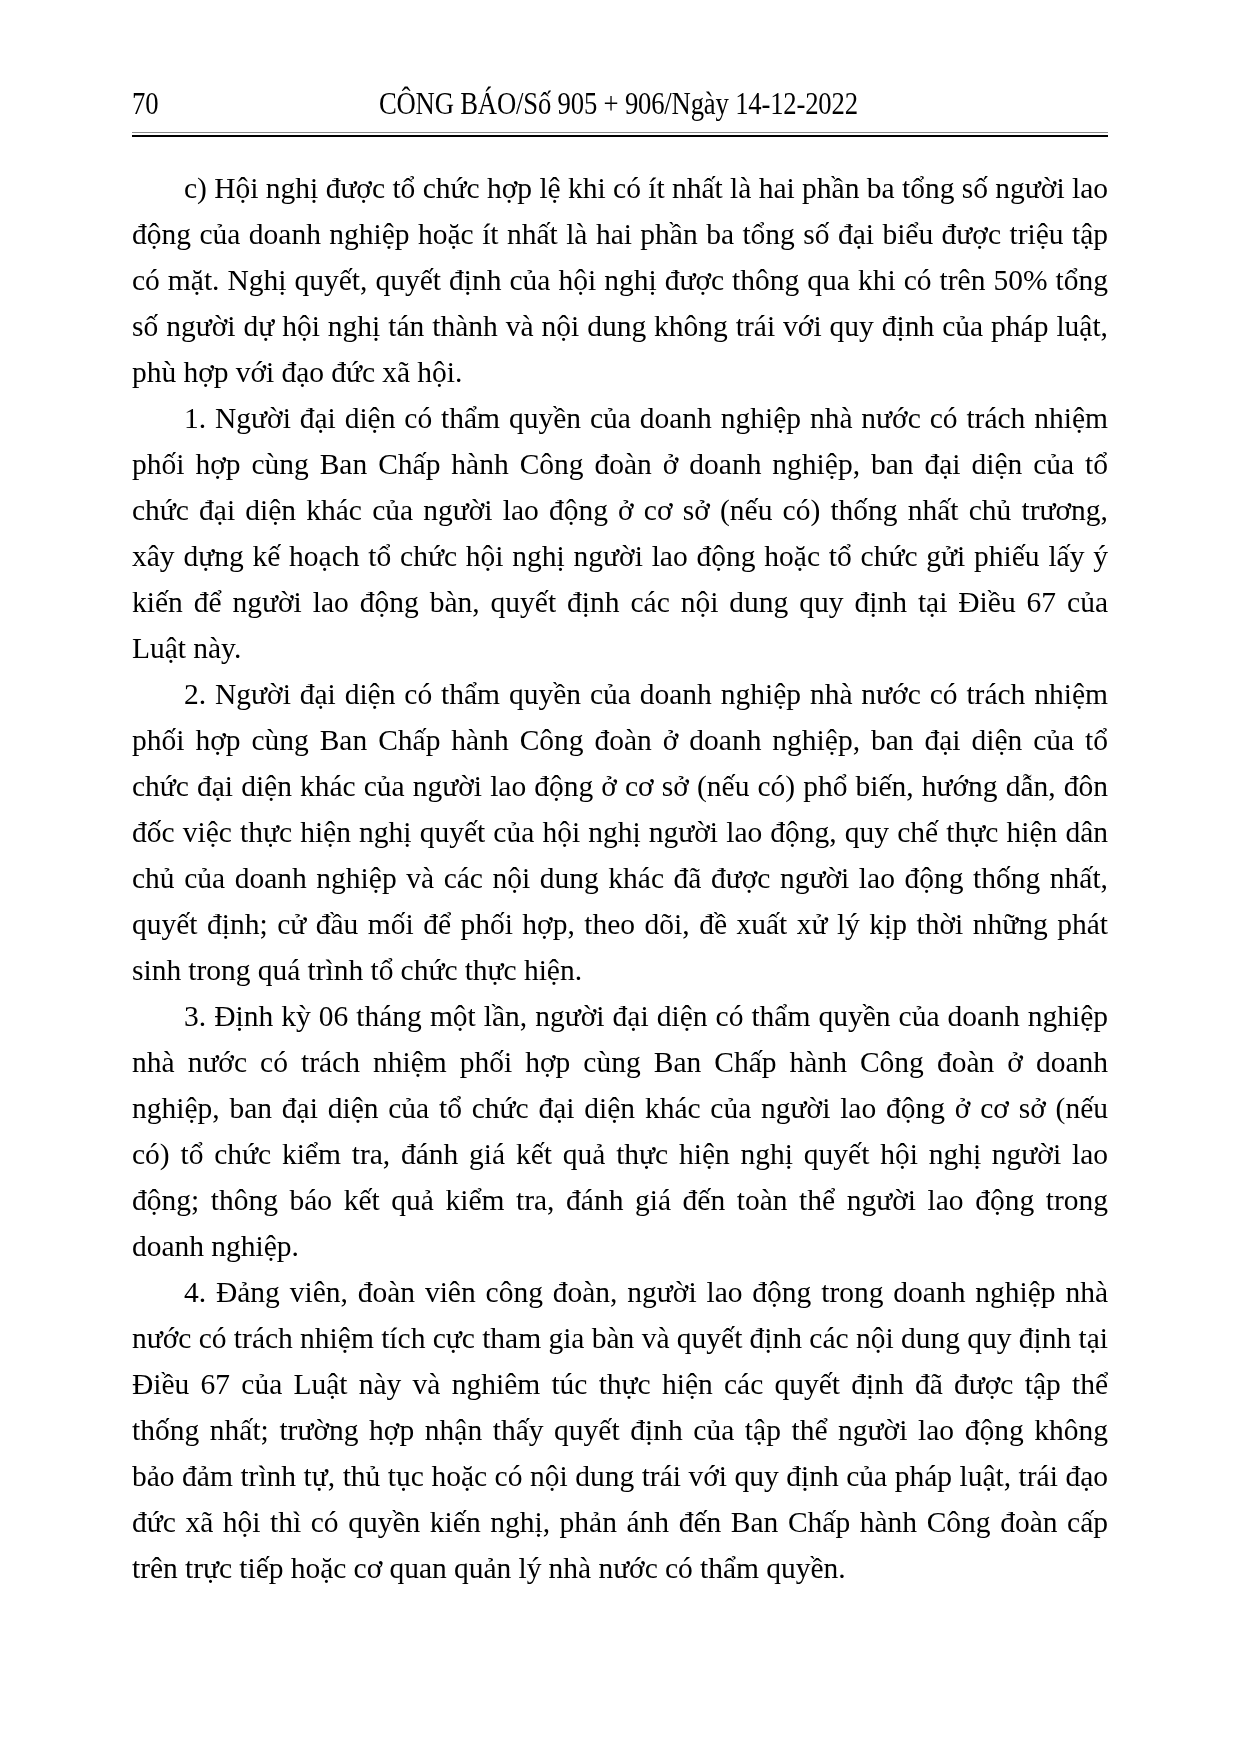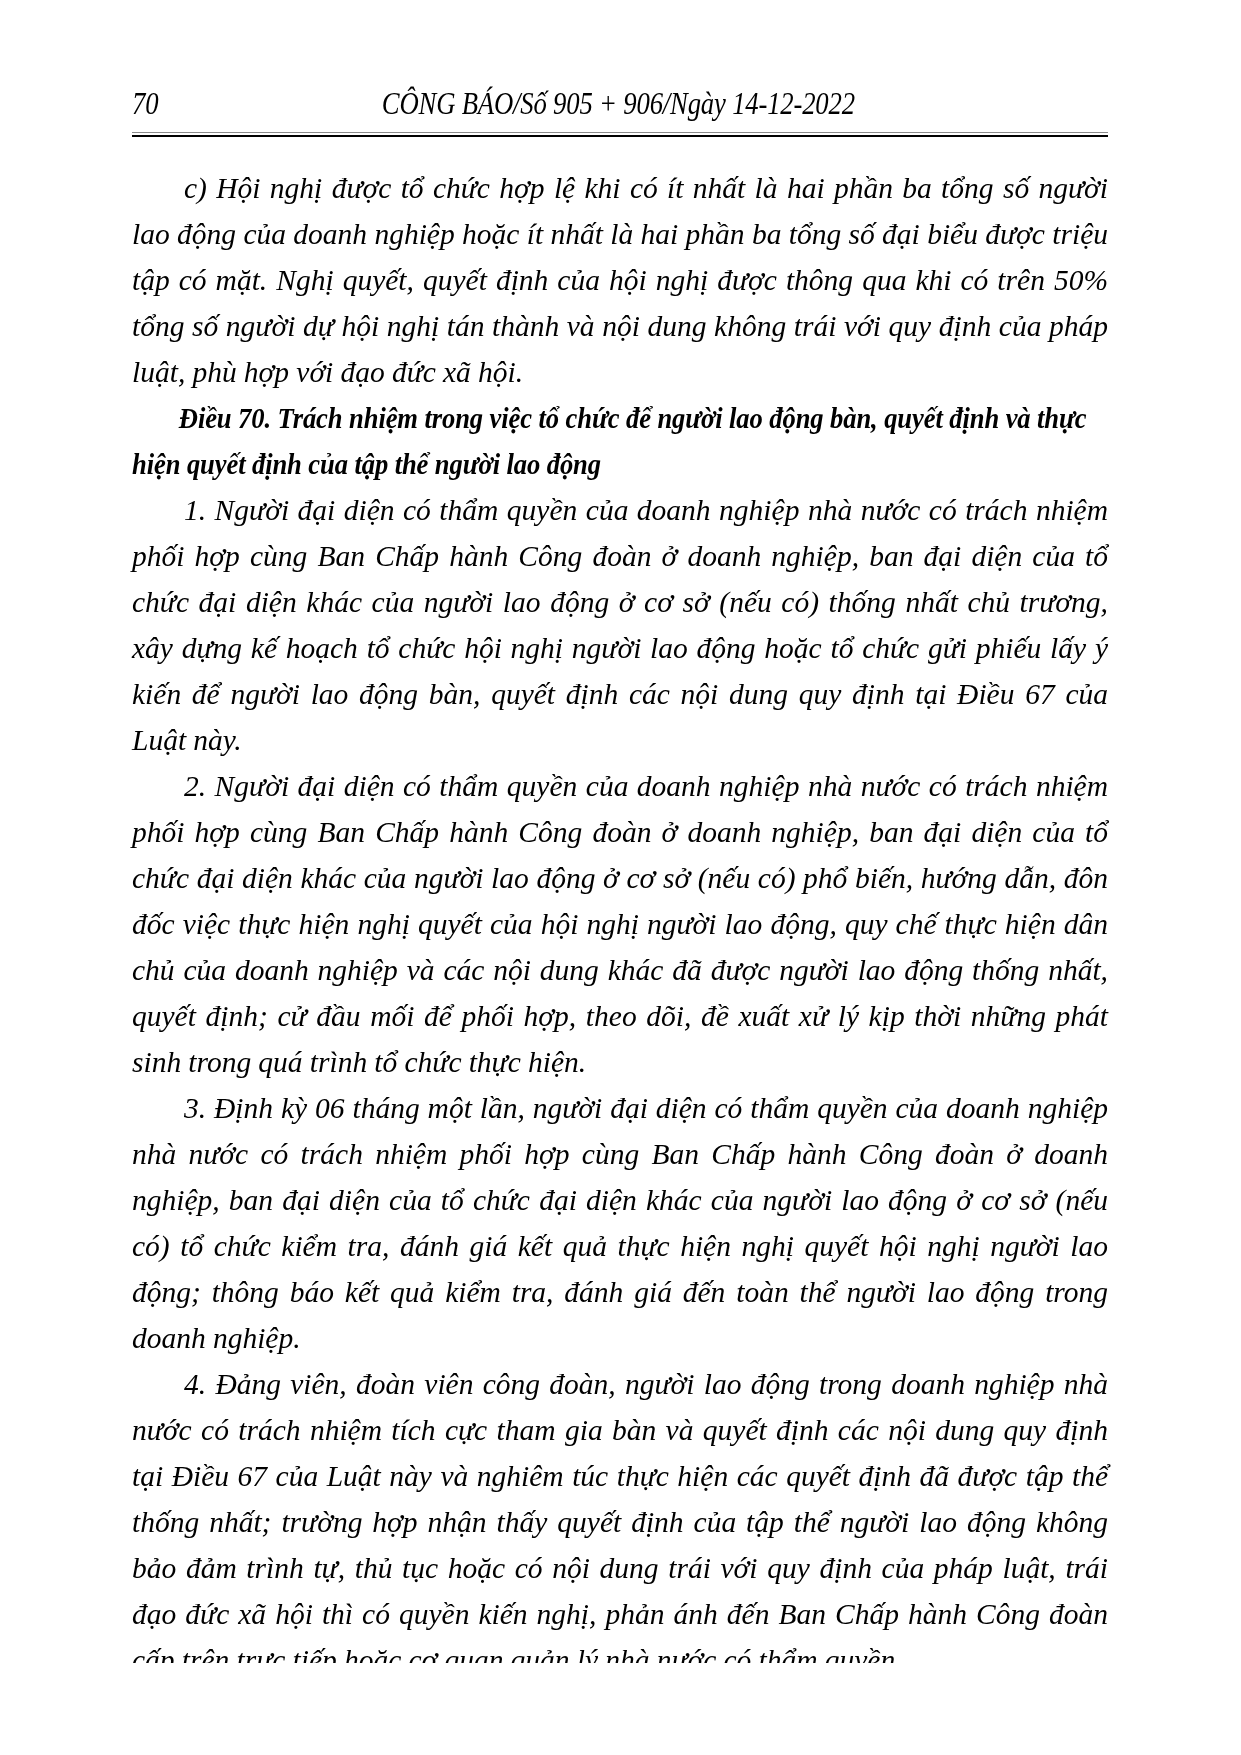--- a/index.html
+++ b/index.html
@@ -11,21 +11,20 @@
     font-family: "Liberation Serif", "DejaVu Serif", serif;
     color: #000000;
   }
   .page {
     position: relative;
     width: 1241px;
     height: 1663px;
     background: #ffffff;
     box-sizing: border-box;
     overflow: hidden;
-    font-style: italic;
   }
   .content {
     position: absolute;
     left: 132px;
     top: 86px;
     width: 976px;
   }
 
   
   .runhead {
@@ -113,23 +112,20 @@
       <div class="folio">70</div>
       <div class="title">CÔNG BÁO/Số 905 + 906/Ngày 14-12-2022</div>
     </div>
 
     <div class="rule"></div>
 
     <div class="body">
       <p class="para">
         <span class="run squeeze">c) Hội nghị được tổ chức hợp lệ khi có ít nhất là hai phần ba tổng số người lao động của doanh nghiệp hoặc ít nhất là hai phần ba tổng số đại biểu được triệu tập có mặt. Nghị quyết, quyết định của hội nghị được thông qua khi có trên 50% tổng số người dự hội nghị tán thành và nội dung không trái với quy định của pháp luật, phù hợp với đạo đức xã hội.</span>
       </p>
-      <p class="heading">
-        <span class="run squeeze">Điều 70. Trách nhiệm trong việc tổ chức để người lao động bàn, quyết định và thực hiện quyết định của tập thể người lao động</span>
-      </p>
       <p class="para">
         <span class="run squeeze">1. Người đại diện có thẩm quyền của doanh nghiệp nhà nước có trách nhiệm phối hợp cùng Ban Chấp hành Công đoàn ở doanh nghiệp, ban đại diện của tổ chức đại diện khác của người lao động ở cơ sở (nếu có) thống nhất chủ trương, xây dựng kế hoạch tổ chức hội nghị người lao động hoặc tổ chức gửi phiếu lấy ý kiến để người lao động bàn, quyết định các nội dung quy định tại Điều 67 của Luật này.</span>
       </p>
       <p class="para">
         <span class="run squeeze">2. Người đại diện có thẩm quyền của doanh nghiệp nhà nước có trách nhiệm phối hợp cùng Ban Chấp hành Công đoàn ở doanh nghiệp, ban đại diện của tổ chức đại diện khác của người lao động ở cơ sở (nếu có) phổ biến, hướng dẫn, đôn đốc việc thực hiện nghị quyết của hội nghị người lao động, quy chế thực hiện dân chủ của doanh nghiệp và các nội dung khác đã được người lao động thống nhất, quyết định; cử đầu mối để phối hợp, theo dõi, đề xuất xử lý kịp thời những phát sinh trong quá trình tổ chức thực hiện.</span>
       </p>
       <p class="para">
         <span class="run squeeze">3. Định kỳ 06 tháng một lần, người đại diện có thẩm quyền của doanh nghiệp nhà nước có trách nhiệm phối hợp cùng Ban Chấp hành Công đoàn ở doanh nghiệp, ban đại diện của tổ chức đại diện khác của người lao động ở cơ sở (nếu có) tổ chức kiểm tra, đánh giá kết quả thực hiện nghị quyết hội nghị người lao động; thông báo kết quả kiểm tra, đánh giá đến toàn thể người lao động trong doanh nghiệp.</span>
       </p>
       <p class="para">

